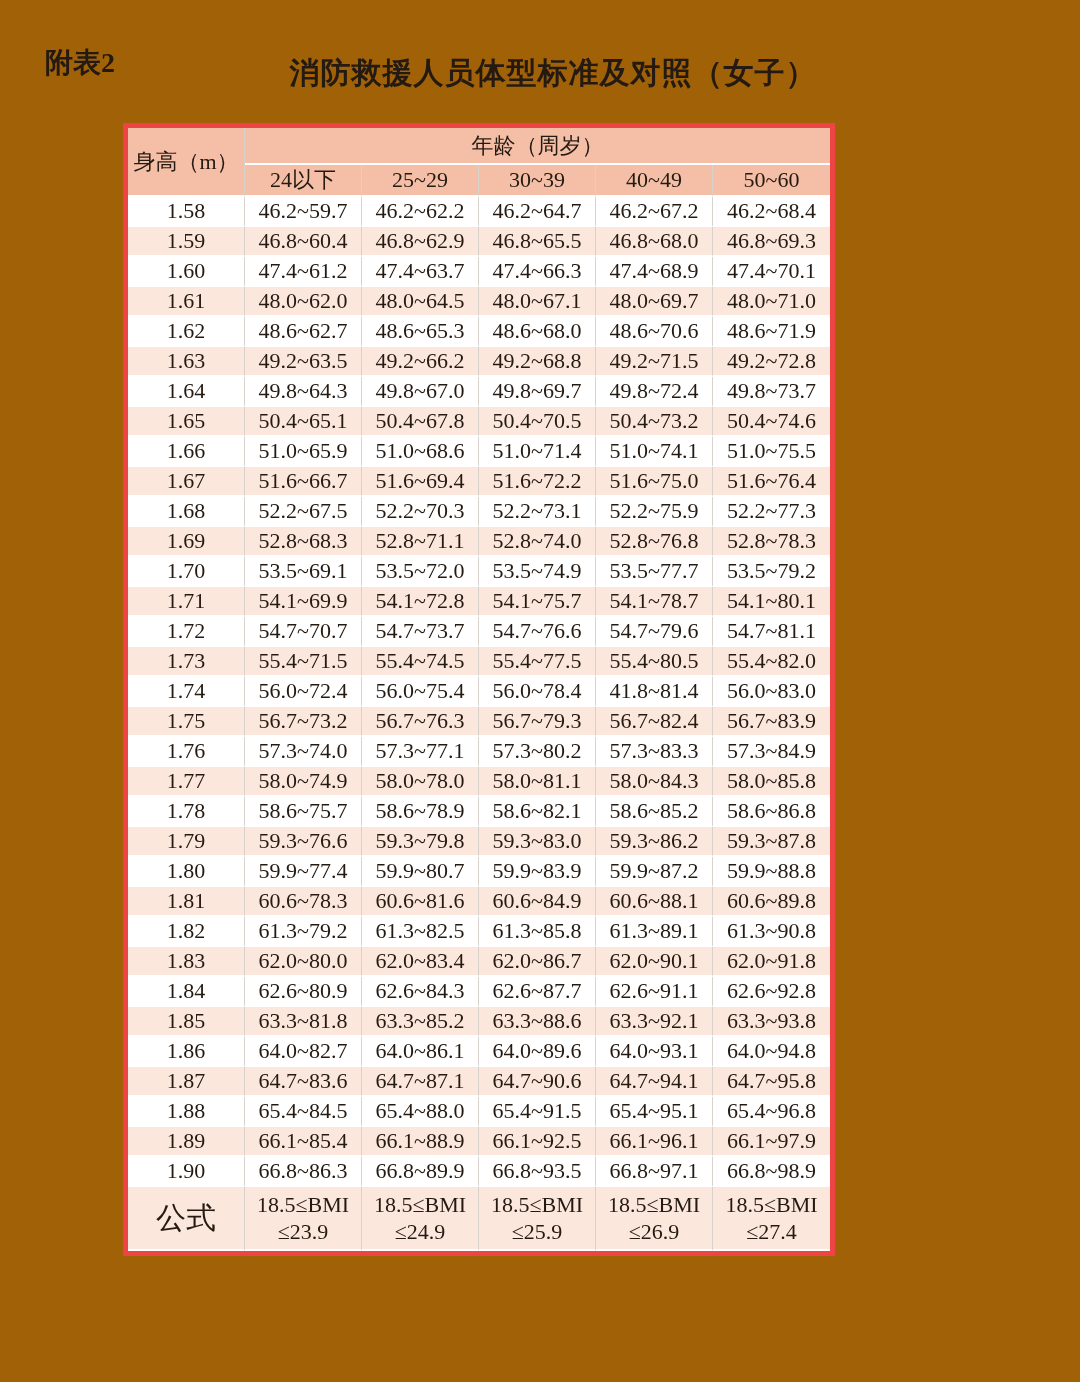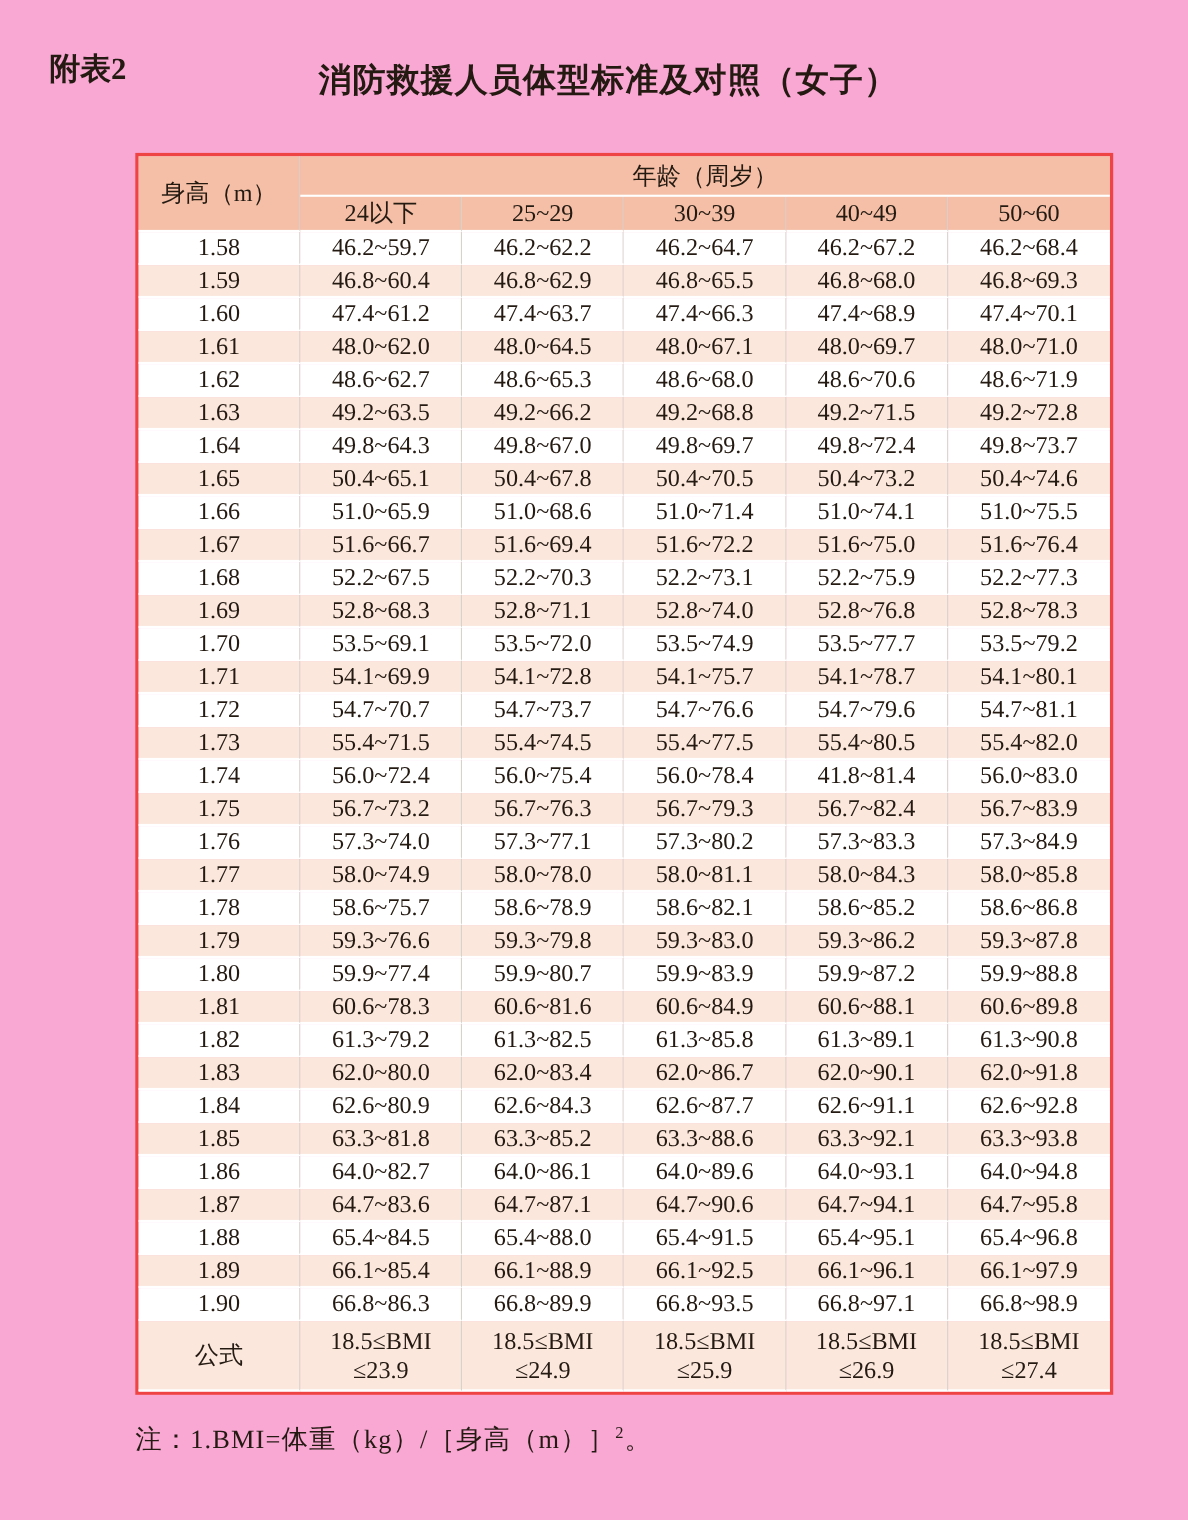--- a/index.html
+++ b/index.html
@@ -2,52 +2,51 @@
 <html style="--header-bg: #f4bfa6; --stripe-bg: #fbe7dc;"><head>
 <meta charset="utf-8">
 <style>
   html,body{margin:0;padding:0;background:#ffffff;}
   body{
     width:1080px;height:1382px;
     font-family:"Liberation Serif","DejaVu Serif",serif;
     color:#241a12;
     position:relative;
   }
-  .page{position:relative;width:1080px;height:1382px;background:#f9a8d4;overflow:hidden;}
+  .page{position:relative;width:1080px;height:1382px;background:#a16207;overflow:hidden;}
 
   
   .titlebar{position:absolute;top:40px;left:0;width:100%;height:44px;}
   .table-label{position:absolute;left:45px;top:4px;font-size:28px;font-weight:600;}
   .doc-title{position:absolute;left:0;top:0;width:100%;margin:13px;text-align:center;
              font-size:30px;font-weight:600;letter-spacing:1px;}
 
   
   table.bmi{
-    position:absolute;top:123px;left:123px;width:889px;
+    position:absolute;top:123px;left:123px;width:712px;
     border-collapse:separate;border-spacing:0;table-layout:fixed;
-    border:3px solid #ef4444;
+    border:5px solid #ef4444;
     font-size:22px;
-    margin-top:16px;
   }
   table.bmi th, table.bmi td{
     text-align:center;vertical-align:middle;
     font-weight:400;
     border-right:1px solid #d8d2cc;
     border-bottom:2px solid #ffffff;
     padding:0;
   }
   table.bmi th:last-child, table.bmi td:last-child{border-right:none;}
   thead th{background:var(--header-bg,#f4bfa6);}
   .age-th{height:35px;}
   .agecol-th{height:29px;}
   .height-th{font-size:22px;}
   tbody td{height:28px;background:#ffffff;}
   tbody tr:nth-child(even) td{background:var(--stripe-bg,#fbe7dc);}
   tr.formula-row td{height:62px;}
-  tr.formula-row td:first-child{font-size:22px;}
+  tr.formula-row td:first-child{font-size:30px;}
   .fline{display:block;line-height:27px;}
 
   
   .note{position:absolute;left:123px;top:1292px;margin:0;font-size:24px;letter-spacing:1px;}
   .note sup{font-size:15px;vertical-align:super;line-height:0;}
 </style>
 </head>
 <body>
 
 <div class="page">
@@ -355,17 +354,14 @@
           <span class="fline">≤26.9</span>
         </td>
         <td>
           <span class="fline">18.5≤BMI</span>
           <span class="fline">≤27.4</span>
         </td>
       </tr>
     </tbody>
   </table>
 
-  <p class="note">
-    <span>注：1.BMI=体重（kg）/［身高（m）］</span><sup>2</sup><span>。</span>
-  </p>
 
 </div>
 
 </body></html>

